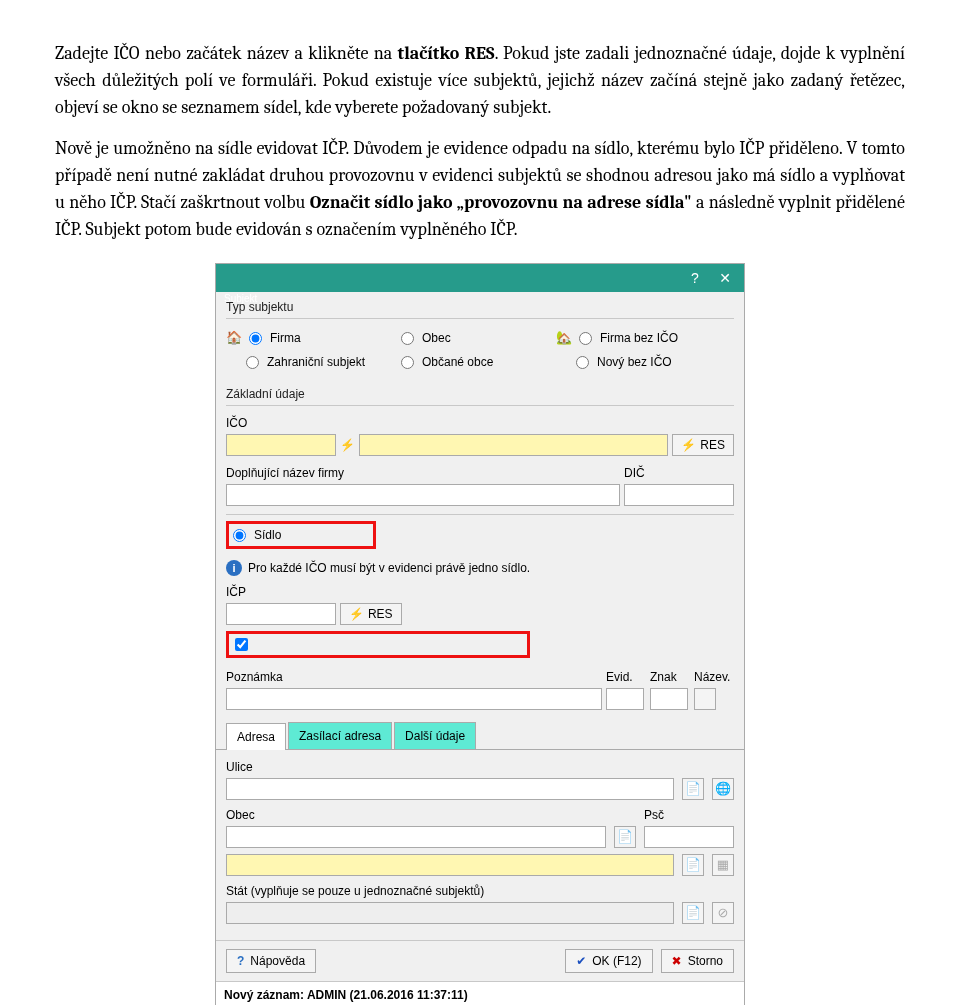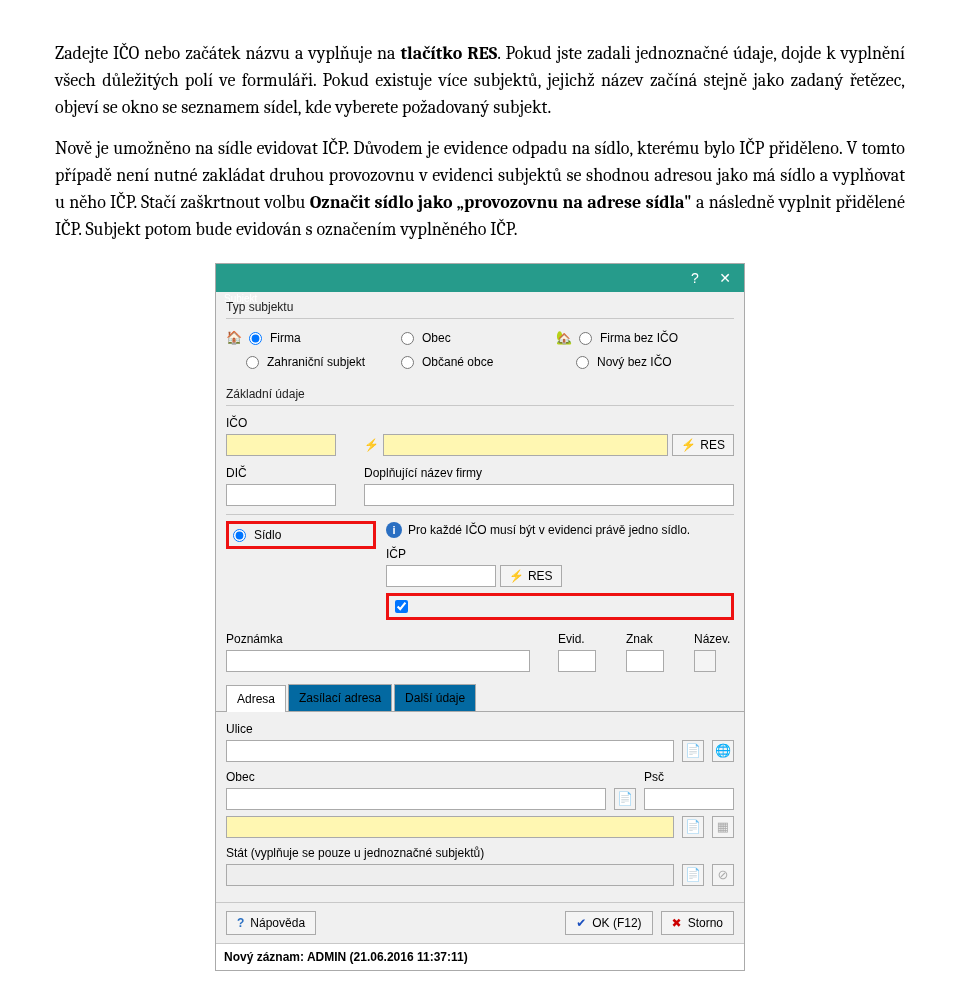--- a/index.html
+++ b/index.html
@@ -57,54 +57,54 @@
   }
   .r-item { display: flex; align-items: center; gap: 5px; position: relative; }
   .r-item .ico {
     width: 16px; height: 16px; display: inline-flex; align-items:center; justify-content:center;
     font-size: 13px; margin-right: 2px;
   }
   input[type="radio"], input[type="checkbox"] {
     margin: 0 3px 0 0; vertical-align: middle;
   }
 
-  .form-row { display: flex; gap: 28px; padding: 2px 10px 6px 10px; align-items: flex-end; }
+  .form-row { display: flex; gap: 4px; padding: 2px 10px 6px 10px; align-items: flex-end; }
   .field { display: flex; flex-direction: column; gap: 2px; }
   .field label { font-size: 12px; }
   .in {
     height: 22px; border: 1px solid #aaa; background: #fff;
     padding: 0 4px; font: inherit;
   }
   .in-yellow { background: #fff7b2; }
 
   .res-btn {
     height: 22px; border: 1px solid #aaa; background: #f4f4f4;
     display: inline-flex; align-items: center; gap: 4px;
     padding: 0 8px; cursor: pointer; font: inherit;
   }
   .bolt { color: #e2b800; font-weight: bold; }
 
   .left-radios { display:flex; flex-direction:column; gap:6px; padding: 4px 0 0 4px; }
   .highlight-red { border: 3px solid #e11; padding: 2px 4px; }
-  .split-row { display:flex; gap:10px; padding: 0 10px 8px 10px; align-items:flex-start; }
+  .split-row { display:flex; gap:10px; padding: 0 10px 8px 10px; align-items:flex-start;flex-direction:column; }
   .split-left { width: 150px; }
   .split-right { flex:1; display:flex; flex-direction:column; gap:6px; }
 
   .info-line { display:flex; gap:6px; align-items:center; font-size:12px; }
   .info-ico {
     width:16px; height:16px; border-radius:50%; background:#2a6fc2; color:#fff;
     display:inline-flex; align-items:center; justify-content:center; font-weight:bold; font-size:11px;
   }
 
   .checkbox-highlight { border: 3px solid #e11; padding: 4px 6px; display:flex; align-items:center; gap:4px; }
 
   .tabs { display:flex; gap:0; padding: 6px 10px 0 10px; align-items:flex-end; }
   .tab {
     border: 1px solid #aaa; border-bottom: none;
-    background:#0369a1; padding: 4px 10px; font-size:12px;
+    background:#5eead4; padding: 4px 10px; font-size:12px;
     cursor:pointer; margin-right:2px;
   }
   .tab.active { background:#fff; font-weight:400; position:relative; top:1px; }
   .tab-body { border-top: 1px solid #aaa; background:#f0f0f0; padding: 8px 10px 10px 10px; }
 
   .addr-row { display:flex; gap:8px; align-items:flex-end; margin-bottom:6px; }
   .sq-btn {
     width:22px; height:22px; border:1px solid #aaa; background:#f4f4f4;
     display:inline-flex; align-items:center; justify-content:center; cursor:pointer; font-size:13px;
   }
@@ -122,21 +122,21 @@
   .statusbar {
     background:#fff; border-top:1px solid #c8c8c8;
     font-size:12px; font-weight:600; padding:4px 8px;
   }
 </style>
 </head>
 <body>
 
 <div class="doc-text">
   <p>
-    <span>Zadejte IČO nebo začátek názvu a vyplňuje na </span><span class="bold">tlačítko RES</span><span>. Pokud jste zadali jednoznačné údaje, dojde k vyplnění všech důležitých polí ve formuláři. Pokud existuje více subjektů, jejichž název začíná stejně jako zadaný řetězec, objeví se okno se seznamem sídel, kde vyberete požadovaný subjekt.</span>
+    <span>Zadejte IČO nebo začátek název a klikněte na </span><span class="bold">tlačítko RES</span><span>. Pokud jste zadali jednoznačné údaje, dojde k vyplnění všech důležitých polí ve formuláři. Pokud existuje více subjektů, jejichž název začíná stejně jako zadaný řetězec, objeví se okno se seznamem sídel, kde vyberete požadovaný subjekt.</span>
   </p>
   <p>
     <span>Nově je umožněno na sídle evidovat IČP. Důvodem je evidence odpadu na sídlo, kterému bylo IČP přiděleno. V tomto případě není nutné zakládat druhou provozovnu v evidenci subjektů se shodnou adresou jako má sídlo a vyplňovat u něho IČP. Stačí zaškrtnout volbu </span><span class="bold">Označit sídlo jako „provozovnu na adrese sídla"</span><span> a následně vyplnit přidělené IČP. Subjekt potom bude evidován s označením vyplněného IČP.</span>
   </p>
 </div>
 
 <div class="app-window">
 
   <div class="titlebar">
     <span class="title-text">Subjekt</span>
@@ -190,26 +190,26 @@
         <input class="in in-yellow" style="flex: 1 1 0%;">
         <button class="res-btn">
           <span class="bolt">⚡</span>
           <span>RES</span>
         </button>
       </div>
     </div>
   </div>
 
   <div class="form-row">
+    <div class="field" style="flex:1">
+      <label>Doplňující název firmy</label>
+      <input class="in" style="">
+    </div>
     <div class="field" style="width:110px">
       <label>DIČ</label>
-      <input class="in" style="">
-    </div>
-    <div class="field" style="flex:1">
-      <label>Doplňující název firmy</label>
       <input class="in" style="">
     </div>
   </div>
 
   <div class="section-divider"></div>
 
   <div class="split-row">
     <div class="split-left">
       <div class="highlight-red">
         <div class="r-item">

